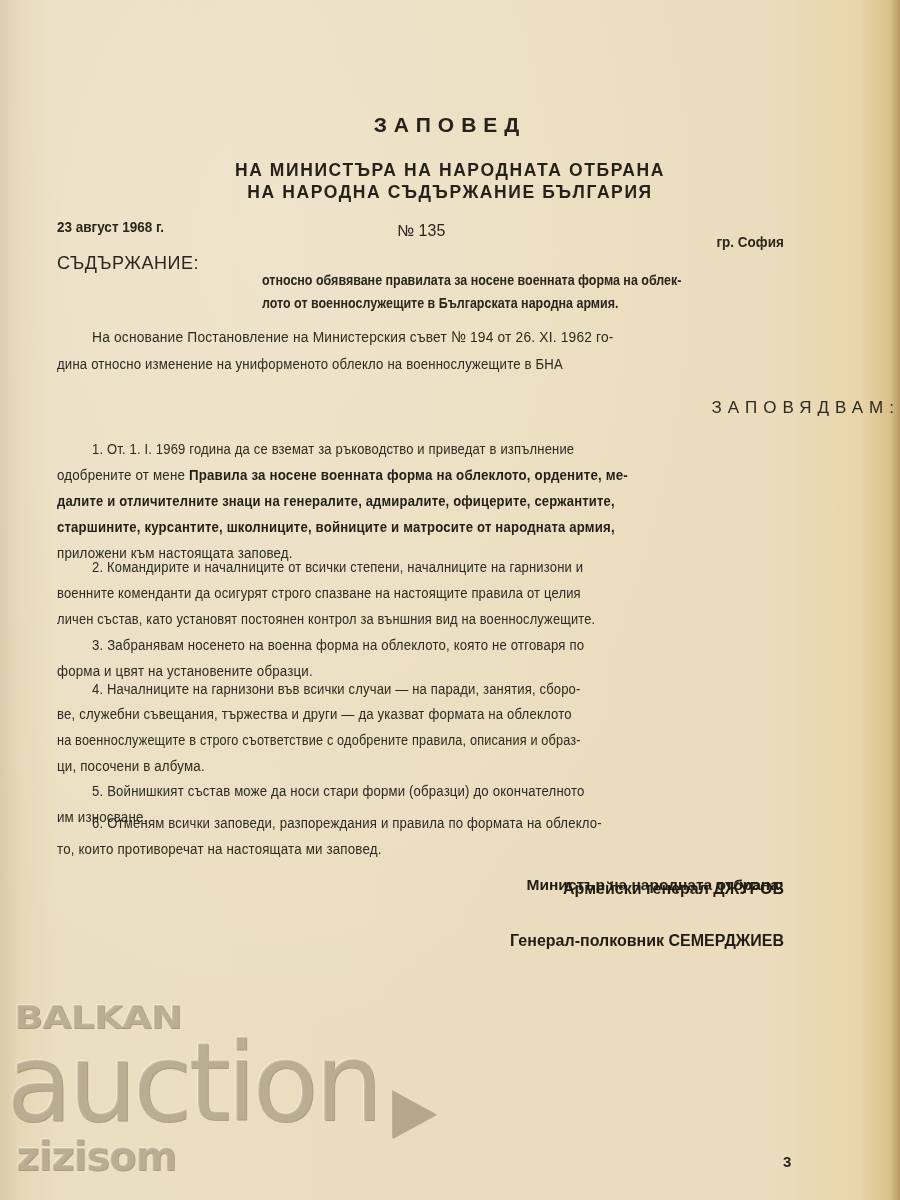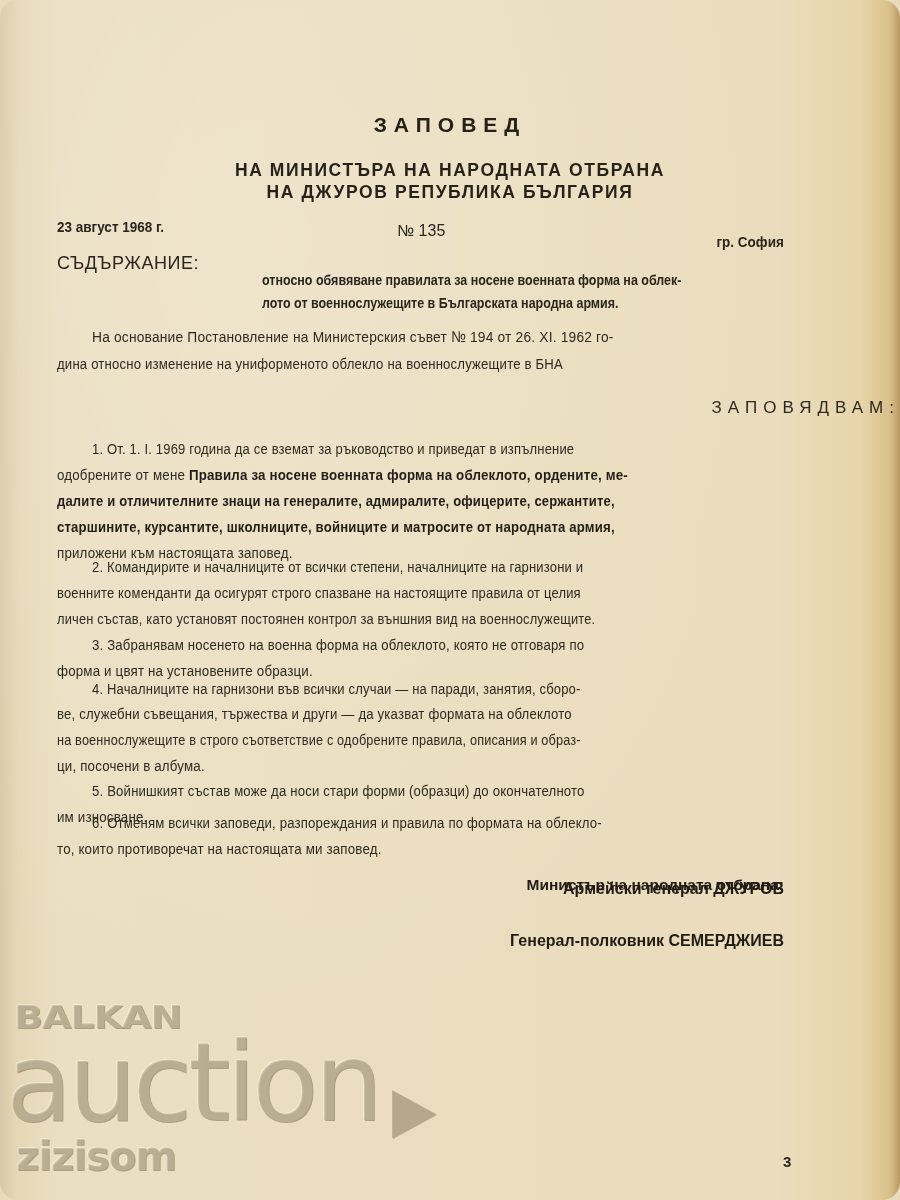--- a/index.html
+++ b/index.html
@@ -15,21 +15,20 @@
       font-family: "Liberation Sans", "DejaVu Sans", sans-serif;
       color: #2a2620;
     }
     .page {
       position: absolute;
       left: 0; top: 0;
       width: 900px; height: 1200px;
       background:
         radial-gradient(ellipse at 30% 20%, rgba(255,255,255,0.18), rgba(255,255,255,0) 60%),
         linear-gradient(90deg, #d8caa8 0px, #e6d8b6 18px, #ebdfc2 60px, #eadcbc 780px, #e8d5a9 860px, #d9c08a 890px, #b89a62 900px);
-      border-radius: 18px;
     }
     .abs { position: absolute; }
 
     
     .title-main {
       left: 0; width: 900px; top: 113px;
       text-align: center;
       font-weight: bold;
       font-size: 21px;
       letter-spacing: 7px;
@@ -133,21 +132,21 @@
       filter: drop-shadow(1px 1px 0 rgba(120,105,75,0.55));
     }
   </style>
 </head>
 <body>
 
 <div class="page">
 
   <div class="abs title-main">ЗАПОВЕД</div>
   <div class="abs title-sub l1">НА МИНИСТЪРА НА НАРОДНАТА ОТБРАНА</div>
-  <div class="abs title-sub l2">НА ДЖУРОВ РЕПУБЛИКА БЪЛГАРИЯ</div>
+  <div class="abs title-sub l2">НА НАРОДНА СЪДЪРЖАНИЕ БЪЛГАРИЯ</div>
 
   <div class="abs meta meta-date">23 август 1968 г.</div>
   <div class="abs meta meta-num">№ 135</div>
   <div class="abs meta meta-city">гр. София</div>
 
   <div class="abs content-label">СЪДЪРЖАНИЕ:</div>
   <div class="abs content-text l1">относно обявяване правилата за носене военната форма на облек-</div>
   <div class="abs content-text l2">лото от военнослужещите в Българската народна армия.</div>
 
   <div class="abs body-line" style="left:92px; top:328px; transform:scaleX(0.89);">На основание Постановление на Министерския съвет № 194 от 26. XI. 1962 го-</div>

